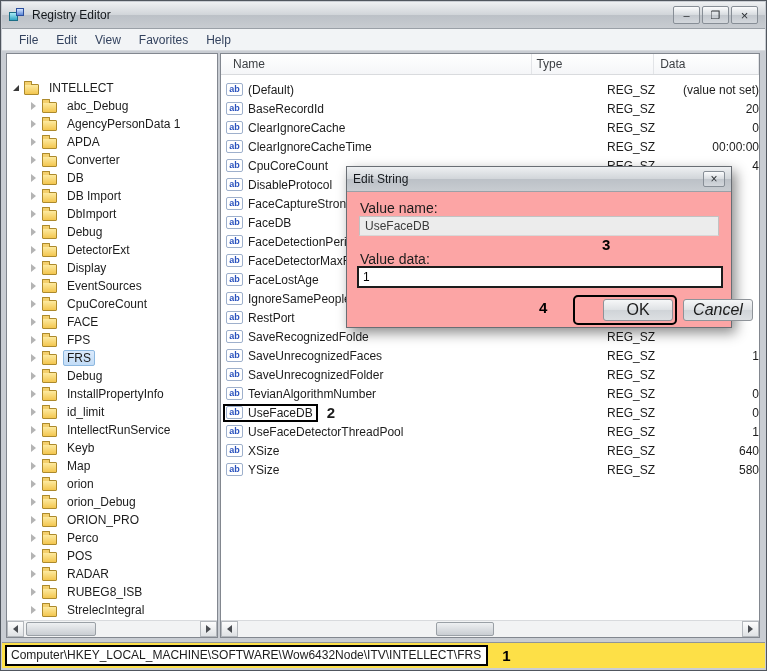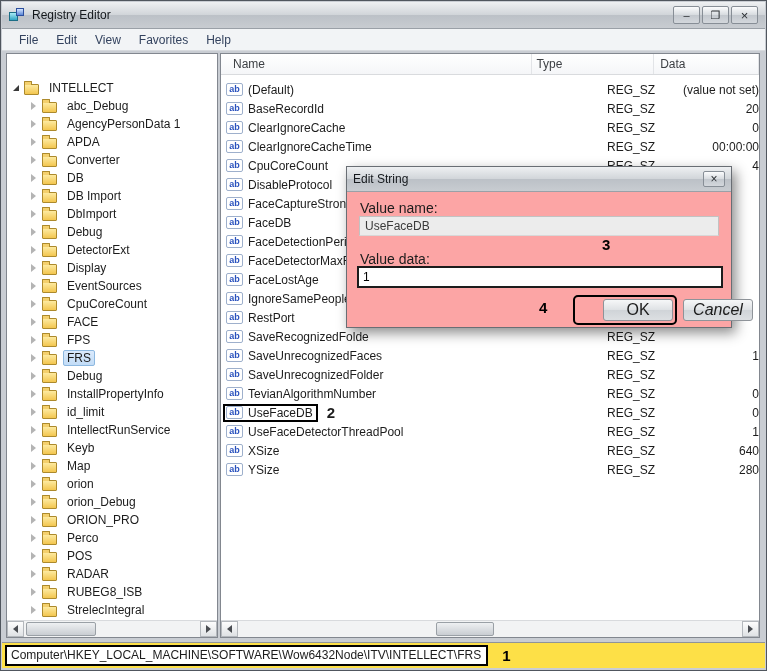--- a/index.html
+++ b/index.html
@@ -566,21 +566,21 @@
 
         <div class="list-row">
           <span class="cell-name">
             <span class="name-box">
               <span class="ab-icon">ab</span>
               <span class="row-name">YSize</span>
             </span>
             <span class="row-annot"></span>
           </span>
           <span class="cell-type">REG_SZ</span>
-          <span class="cell-data">280</span>
+          <span class="cell-data">580</span>
         </div>
 
     </div>
     <div class="hscroll">
       <span class="sb-btn left">
           <span class="arr-l"></span>
         </span>
       <span class="sb-thumb" style="left:215px;width:58px;"></span>
       <span class="sb-btn right">
           <span class="arr-r"></span>

